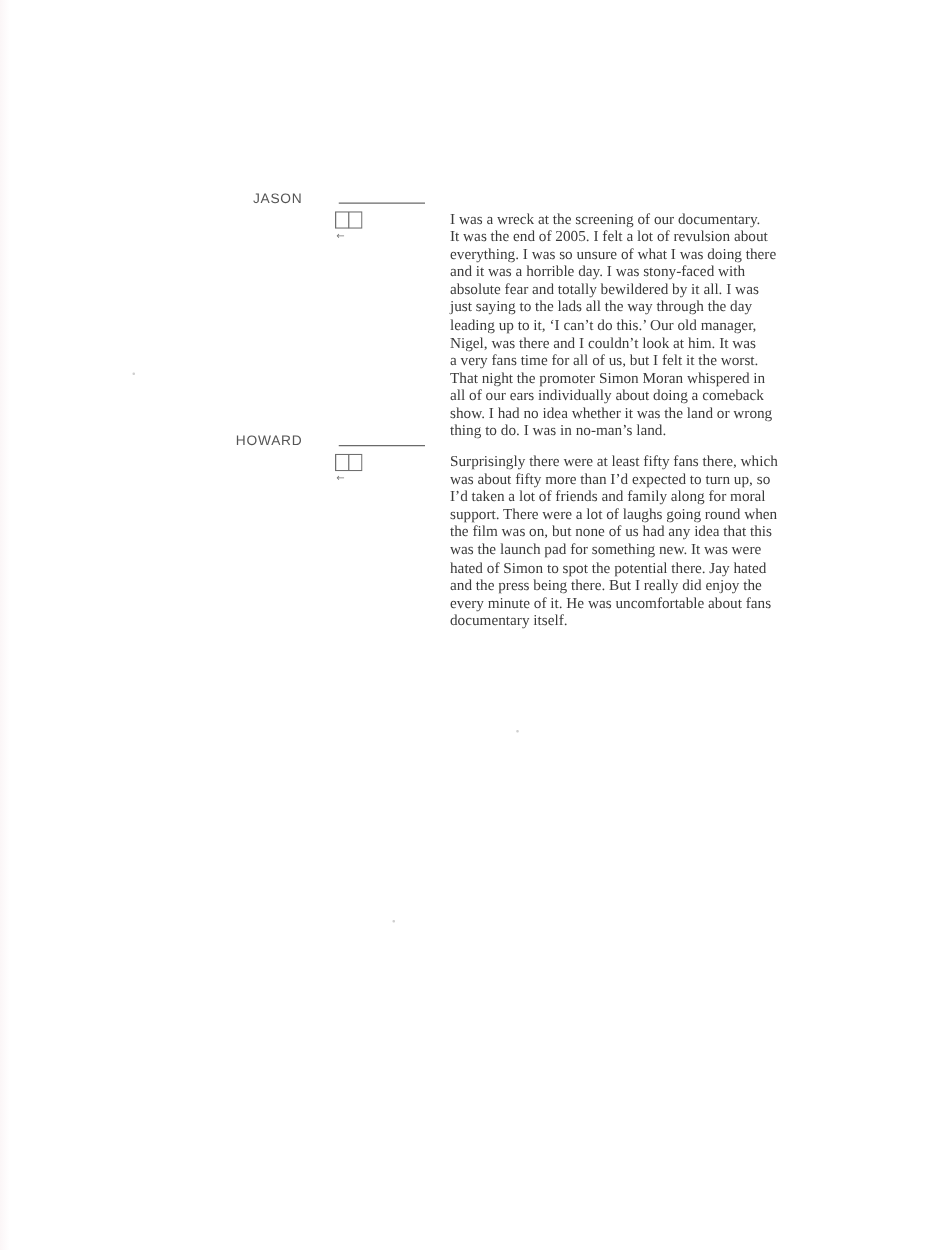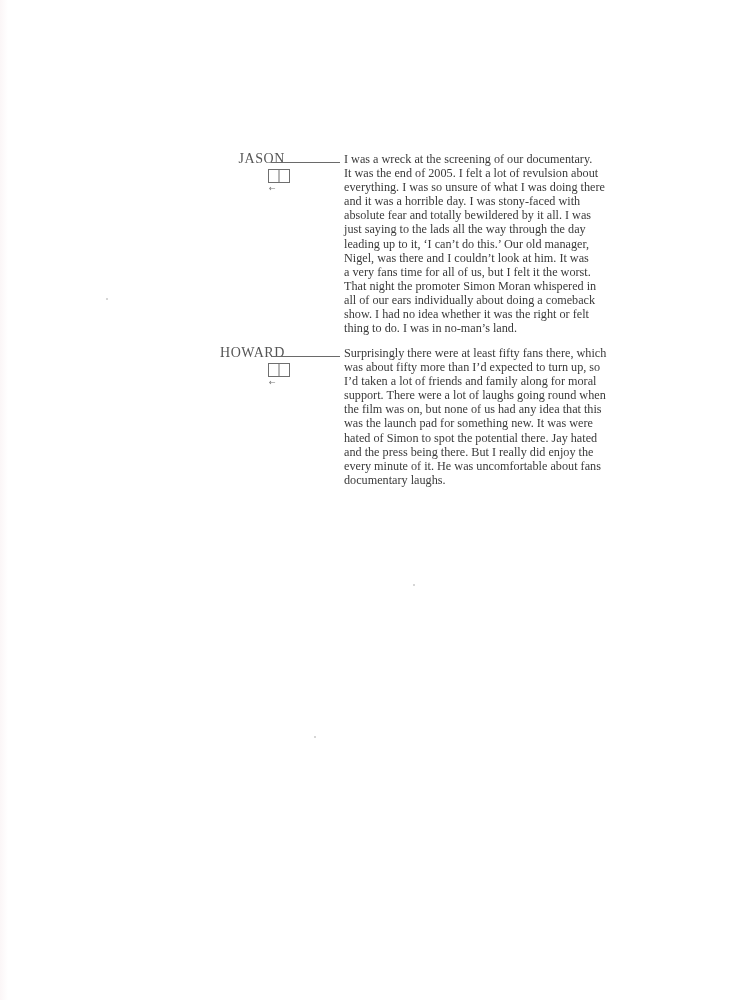--- a/index.html
+++ b/index.html
@@ -21,23 +21,23 @@
     height: 1000px;
     background: linear-gradient(to right, #fbf6f7, #ffffff);
   }
   .entry {
     position: absolute;
     left: 0;
     width: 746px;
   }
   .speaker {
     position: absolute;
-    right: 461px; 
-    font-family: Liberation Serif, serif;
-    font-size: 14px;
+    right: 504px; 
+    font-family: Liberation Sans, sans-serif;
+    font-size: 11px;
     letter-spacing: 0.6px;
     color: #555555;
     line-height: 14px;
     top: 0;
     white-space: nowrap;
   }
   .rule {
     position: absolute;
     left: 271px;
     width: 69px;
@@ -63,21 +63,21 @@
   }
   .body-text {
     position: absolute;
     left: 344px;
     top: 0;
     width: 286px;
     font-family: "Liberation Serif", serif;
     font-size: 12.2px;
     line-height: 14.1px;
     color: #3a3a3a;
-    margin: 0;
+    margin: 16px;
   }
   .body-text .ln {
     display: block;
     white-space: nowrap;
   }
   .speck {
     position: absolute;
     width: 1.5px;
     height: 1.5px;
     background: #cfcfcf;
@@ -102,21 +102,21 @@
     <span class="ln">It was the end of 2005. I felt a lot of revulsion about</span>
     <span class="ln">everything. I was so unsure of what I was doing there</span>
     <span class="ln">and it was a horrible day. I was stony-faced with</span>
     <span class="ln">absolute fear and totally bewildered by it all. I was</span>
     <span class="ln">just saying to the lads all the way through the day</span>
     <span class="ln">leading up to it, ‘I can’t do this.’ Our old manager,</span>
     <span class="ln">Nigel, was there and I couldn’t look at him. It was</span>
     <span class="ln">a very fans time for all of us, but I felt it the worst.</span>
     <span class="ln">That night the promoter Simon Moran whispered in</span>
     <span class="ln">all of our ears individually about doing a comeback</span>
-    <span class="ln">show. I had no idea whether it was the right or felt</span>
+    <span class="ln">show. I had no idea whether it was the land or wrong</span>
     <span class="ln">thing to do. I was in no-man’s land.</span>
   </p>
 </div>
 
 <div class="entry" style="top:346px;">
   <div class="speaker">HOWARD</div>
   <div class="rule"></div>
   <svg class="spread-icon" viewBox="0 0 22 14">
     <rect x="0.5" y="0.5" width="21" height="13" fill="none" stroke="#6f6f6f" stroke-width="1"></rect>
     <line x1="11" y1="0.5" x2="11" y2="13.5" stroke="#6f6f6f" stroke-width="1"></line>
@@ -125,19 +125,19 @@
   <p class="body-text">
     <span class="ln">Surprisingly there were at least fifty fans there, which</span>
     <span class="ln">was about fifty more than I’d expected to turn up, so</span>
     <span class="ln">I’d taken a lot of friends and family along for moral</span>
     <span class="ln">support. There were a lot of laughs going round when</span>
     <span class="ln">the film was on, but none of us had any idea that this</span>
     <span class="ln">was the launch pad for something new. It was were</span>
     <span class="ln">hated of Simon to spot the potential there. Jay hated</span>
     <span class="ln">and the press being there. But I really did enjoy the</span>
     <span class="ln">every minute of it. He was uncomfortable about fans</span>
-    <span class="ln">documentary laughs.</span>
+    <span class="ln">documentary itself.</span>
   </p>
 </div>
 
 <div class="speck" style="left:413px; top:584px;"></div>
 <div class="speck" style="left:314px; top:736px;"></div>
 <div class="speck" style="left:106px; top:298px;"></div>
 
 </body></html>

